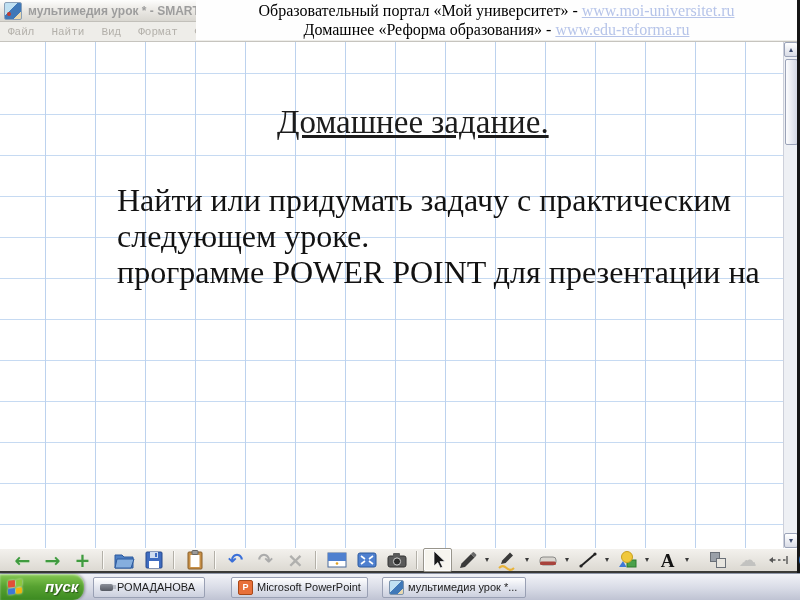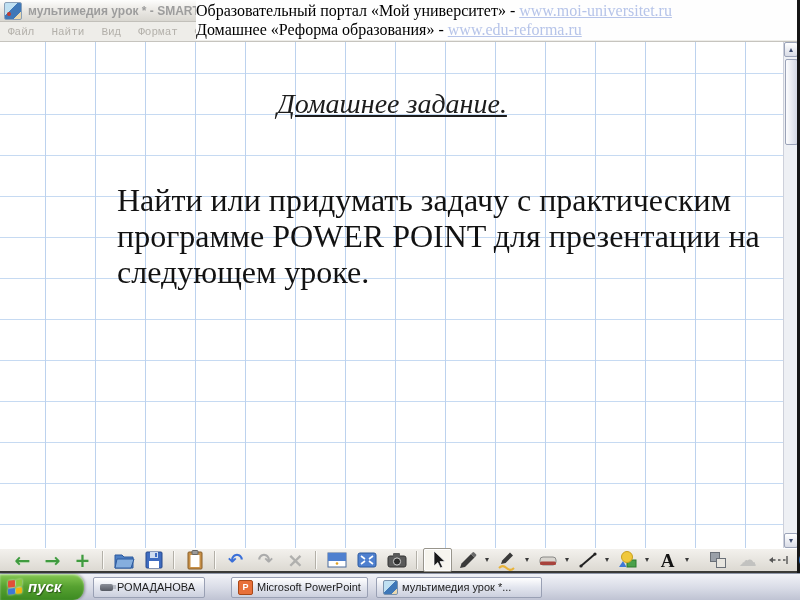--- a/index.html
+++ b/index.html
@@ -16,30 +16,30 @@
   .title-text{color:#9d9d9d;font-weight:bold;font-size:12px;margin-left:6px;white-space:nowrap;}
 
   
   .menubar{position:absolute;top:22px;left:0;width:797px;height:20px;background:#eeede9;
     border-bottom:1px solid #c6c4be;display:flex;align-items:center;gap:17px;
     padding-left:8px;font-size:11px;color:#b3b0aa;box-sizing:border-box;}
   .menubar span{white-space:nowrap;font-family:Liberation Mono, monospace;}
 
   
   .overlay{position:absolute;top:0;left:196px;width:601px;height:40px;background:#fefefe;z-index:6;
-    font-family:"Liberation Serif",serif;font-size:16px;color:#000;text-align:left;line-height:19px;padding-top:1px;box-sizing:border-box;}
+    font-family:"Liberation Serif",serif;font-size:16px;color:#000;text-align:center;line-height:19px;padding-top:1px;box-sizing:border-box;}
   .ov-link{color:#b6c4e9;text-decoration:underline;}
 
   
   .canvas{position:absolute;top:42px;left:0;width:783px;height:506px;background:#fff;
     background-image:linear-gradient(to right,#bcd2ee 1px,transparent 1px),
                      linear-gradient(to bottom,#c6daf2 1px,transparent 1px);
     background-size:50px 100%,100% 41px;background-position:45px 0,0 31px;}
-  .heading{position:absolute;left:277px;top:46px;font-family:"Liberation Serif",serif;
-    font-size:28px;font-style:italic;color:#1c1c1c;text-decoration:underline;white-space:nowrap;}
+  .heading{position:absolute;left:277px;top:62px;font-family:"Liberation Serif",serif;
+    font-size:33px;color:#1c1c1c;text-decoration:underline;white-space:nowrap;}
   .bodytext{position:absolute;left:117px;top:140px;font-family:"Liberation Serif",serif;
     font-size:32px;line-height:36px;color:#121212;white-space:nowrap;}
 
   
   .vscroll{position:absolute;top:42px;left:783px;width:14px;height:506px;background:#eef0f4;
     border-left:1px solid #cdd0da;box-sizing:border-box;}
   .sbtn{position:absolute;left:0;width:14px;height:15px;
     background:linear-gradient(#fff,#d9dce6);border:1px solid #9ba3b8;border-radius:2px;
     box-sizing:border-box;display:flex;align-items:center;justify-content:center;
     font-size:8px;color:#3c4a6e;line-height:1;}
@@ -69,29 +69,29 @@
   .gap-left{margin-left:10px;}
 
   
   .taskbar{position:absolute;top:573px;left:0;width:800px;height:27px;box-sizing:border-box;
     background:linear-gradient(#f1f2f7,#d8dbe6 55%,#bfc3d3);border-top:1px solid #8f96a8;
     display:flex;align-items:center;}
   .start{width:84px;height:26px;border-radius:0 11px 11px 0;margin-top:-1px;
     background:linear-gradient(#86c953,#57a231 48%,#3c8a21);
     box-shadow:inset 0 1px 2px rgba(255,255,255,.55),1px 0 3px rgba(0,0,0,.35);
     color:#fff;font-style:italic;font-weight:bold;font-size:15px;text-shadow:1px 1px 1px rgba(0,0,0,.45);
-    display:flex;align-items:center;gap:6px;padding-left:8px;box-sizing:border-box;}
+    display:flex;align-items:center;gap:23px;padding-left:8px;box-sizing:border-box;}
   .winlogo{width:14px;height:14px;display:grid;grid-template-columns:1fr 1fr;grid-template-rows:1fr 1fr;
     gap:1px;transform:skewY(-6deg);filter:drop-shadow(0 0 1px rgba(255,255,255,.8));}
   .winlogo i{border-radius:1px;}
   .wl-r{background:#e24e38;} .wl-g{background:#8cc63f;} .wl-b{background:#3f78d6;} .wl-y{background:#f2b50e;}
   .taskbtn{height:21px;display:flex;align-items:center;gap:4px;padding:0 6px;box-sizing:border-box;
     background:linear-gradient(#ffffff,#e2e5ee 50%,#ccd0de);border:1px solid #99a0b4;border-radius:2px;
     font-size:11px;color:#1c1c1c;overflow:hidden;white-space:nowrap;}
-  .tb1{margin-left:9px;width:112px;} .tb2{margin-left:26px;width:137px;} .tb3{margin-left:8px;width:166px;}
+  .tb1{margin-left:9px;width:112px;} .tb2{margin-left:26px;width:137px;} .tb3{margin-left:14px;width:144px;}
   .drive-icon{width:13px;height:7px;background:linear-gradient(#8a8e98,#565a64);border-radius:2px;position:relative;flex:none;}
   .drive-icon::after{content:"";position:absolute;right:-3px;top:1.5px;width:3px;height:4px;background:#b9bdc6;}
   .ppt-icon{width:13px;height:13px;background:#e8703a;border:1px solid #a84818;border-radius:2px;color:#fff;
     font-size:9px;font-weight:bold;display:flex;align-items:center;justify-content:center;flex:none;}
   .nb-icon{width:13px;height:13px;border:1px solid #7a92ac;border-radius:2px;flex:none;position:relative;
     background:linear-gradient(135deg,#bfe0f2 0 45%,#3f78b8 45% 78%,#e8d8b0 78%);}
   .tlabel{overflow:hidden;}
 </style>
 </head>
 <body>
@@ -114,22 +114,22 @@
 
   <div class="overlay">
     <div><span>Образовательный портал «Мой университет» - </span><span class="ov-link">www.moi-universitet.ru</span></div>
     <div><span>Домашнее «Реформа образования» - </span><span class="ov-link">www.edu-reforma.ru</span></div>
   </div>
 
   <div class="canvas">
     <div class="heading">Домашнее задание.</div>
     <div class="bodytext">
       <div>Найти или придумать задачу с практическим</div>
+      <div>следующем уроке.</div>
       <div>программе POWER POINT для презентации на</div>
-      <div>следующем уроке.</div>
     </div>
   </div>
 
   <div class="vscroll">
     <div class="sbtn up">
         <span class="g">▴</span>
       </div>
     <div class="sthumb"></div>
     <div class="sbtn down">
         <span class="g">▾</span>

